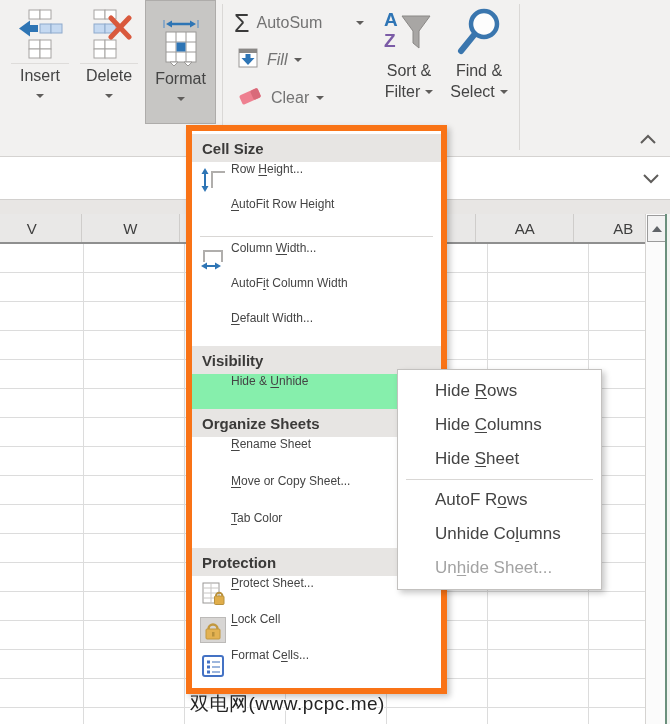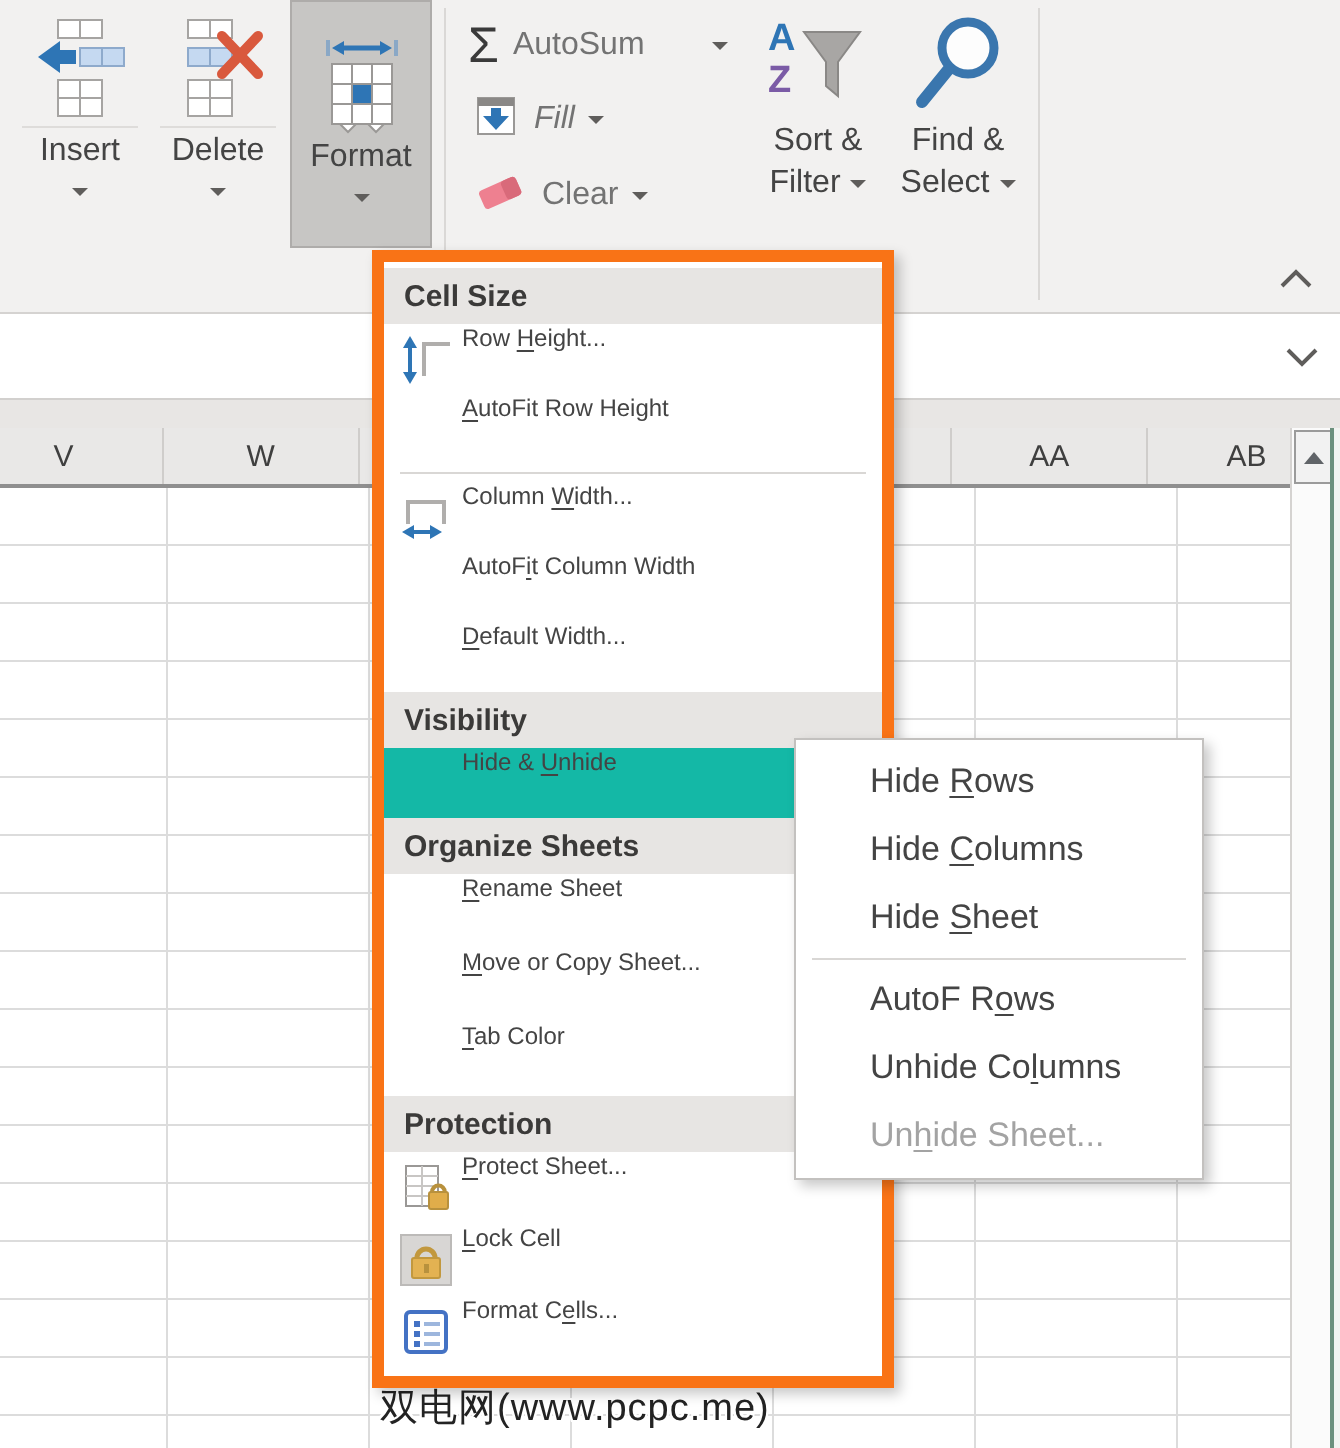--- a/index.html
+++ b/index.html
@@ -75,21 +75,21 @@
            border:1px solid #c3c1bf;box-shadow:3px 3px 6px rgba(0,0,0,0.22);
            padding:4px 0;z-index:21;}
   .mh{height:28px;background:#e7e5e3;display:flex;align-items:center;padding-left:10px;
       font-size:15px;font-weight:bold;color:#3b3a39;}
   .mi{height:35px;display:flex;padding-left:39px;position:relative;
       font-size:12px;color:#444;cursor:default;}
   .mi.h37{height:37px;}
   .mi.h36{height:36px;}
   .smi{height:34px;display:flex;align-items:center;padding-left:37px;position:relative;
        font-size:17px;color:#444;cursor:default;}
-  .mi.hl{background:#14b8a6;}
+  .mi.hl{background:#86efac;}
   .smi.disabled{color:#a3a3a3;}
   .accel{text-decoration:underline;text-underline-offset:2px;}
   .mi-icon{position:absolute;left:8px;top:50%;transform:translateY(-50%);width:26px;height:26px;
            display:flex;align-items:center;justify-content:center;}
   .mi-arrow{position:absolute;right:12px;top:50%;transform:translateY(-50%);
             width:0;height:0;border-top:4.5px solid transparent;border-bottom:4.5px solid transparent;
             border-left:6px solid #444;}
   .msep{border-top:1px solid #d9d7d5;margin:4px 8px;}
   .ssep{border-top:1px solid #d9d7d5;margin:3px 8px;}
 </style>

